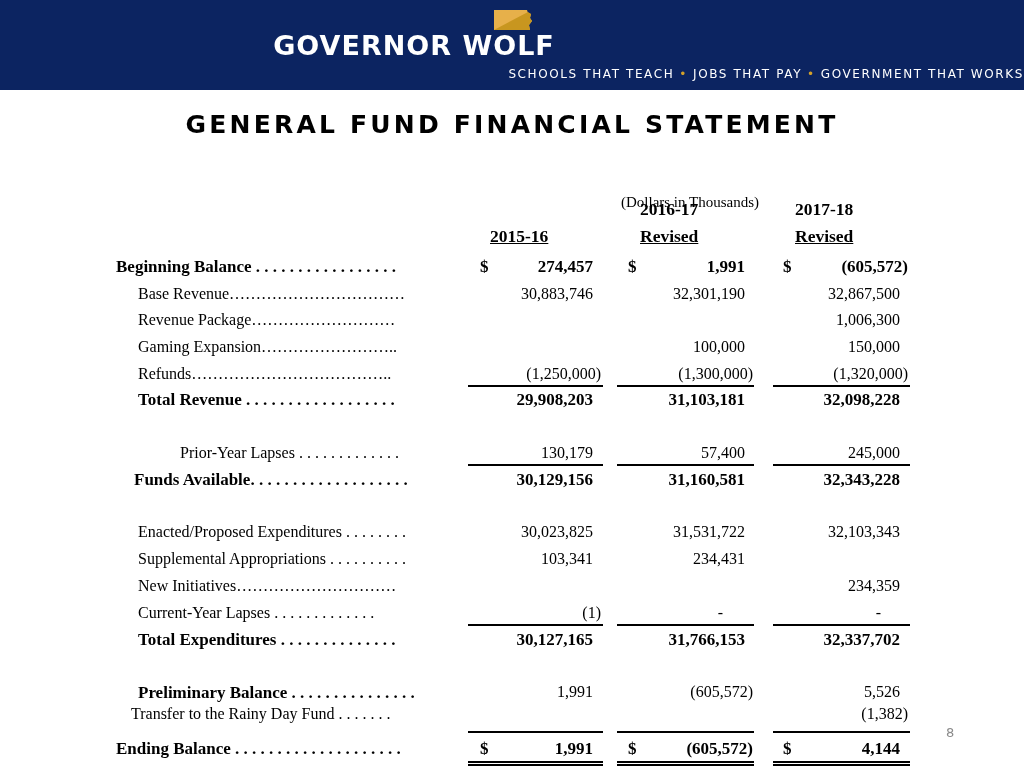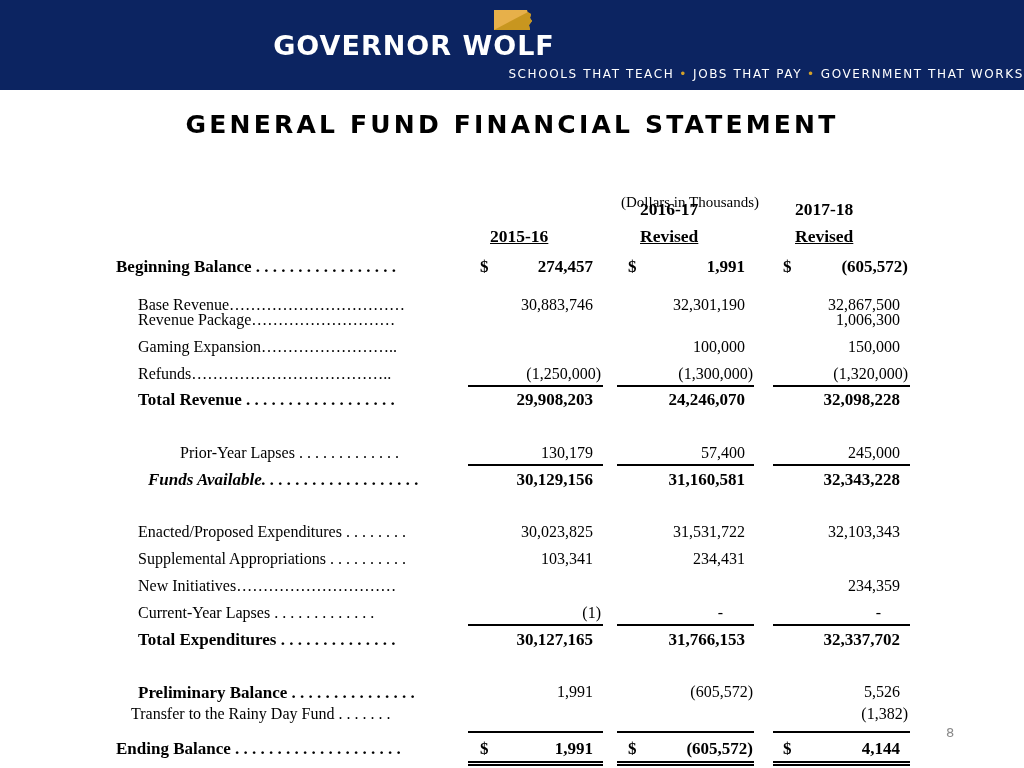--- a/index.html
+++ b/index.html
@@ -82,21 +82,21 @@
 <div class="row bold" style="top:257px;">
   <span class="label" style="left:116px;"><span>Beginning Balance</span><span class="dots"> . . . . . . . . . . . . . . . . .</span></span>
   <span class="dollar" style="left:480px;">$</span>
   <span class="cell c1">274,457</span>
   <span class="dollar" style="left:628px;">$</span>
   <span class="cell c2">1,991</span>
   <span class="dollar" style="left:783px;">$</span>
   <span class="cell c3p">(605,572)</span>
 </div>
 
-<div class="row" style="top:296px;">
+<div class="row" style="top:285px;">
   <span class="label" style="left:138px;"><span>Base Revenue</span><span class="dots">……………………………</span></span>
   <span class="cell c1">30,883,746</span>
   <span class="cell c2">32,301,190</span>
   <span class="cell c3">32,867,500</span>
 </div>
 
 <div class="row" style="top:311px;">
   <span class="label" style="left:138px;"><span>Revenue Package</span><span class="dots">………………………</span></span>
   <span class="cell c1"></span>
   <span class="cell c2"></span>
@@ -116,36 +116,36 @@
   <span class="cell c2p">(1,300,000)</span>
   <span class="cell c3p">(1,320,000)</span>
 </div>
 <div class="line" style="left:468px;top:385px;width:135px;"></div>
 <div class="line" style="left:617px;top:385px;width:137px;"></div>
 <div class="line" style="left:773px;top:385px;width:137px;"></div>
 
 <div class="row bold" style="top:390px;">
   <span class="label" style="left:138px;"><span>Total Revenue</span><span class="dots"> . . . . . . . . . . . . . . . . . .</span></span>
   <span class="cell c1">29,908,203</span>
-  <span class="cell c2">24,246,070</span>
+  <span class="cell c2">31,103,181</span>
   <span class="cell c3">32,098,228</span>
 </div>
 
 <div class="row" style="top:444px;">
   <span class="label" style="left:180px;"><span>Prior-Year Lapses</span><span class="dots"> . . . . . . . . . . . . .</span></span>
   <span class="cell c1">130,179</span>
   <span class="cell c2">57,400</span>
   <span class="cell c3">245,000</span>
 </div>
 <div class="line" style="left:468px;top:464px;width:135px;"></div>
 <div class="line" style="left:617px;top:464px;width:137px;"></div>
 <div class="line" style="left:773px;top:464px;width:137px;"></div>
 
 <div class="row bold" style="top:470px;">
-  <span class="label" style="left:148px;font-style:italic;"><span>Funds Available</span><span class="dots">. . . . . . . . . . . . . . . . . . .</span></span>
+  <span class="label" style="left:134px;"><span>Funds Available</span><span class="dots">. . . . . . . . . . . . . . . . . . .</span></span>
   <span class="cell c1">30,129,156</span>
   <span class="cell c2">31,160,581</span>
   <span class="cell c3">32,343,228</span>
 </div>
 
 <div class="row" style="top:523px;">
   <span class="label" style="left:138px;"><span>Enacted/Proposed Expenditures</span><span class="dots"> . . . . . . . .</span></span>
   <span class="cell c1">30,023,825</span>
   <span class="cell c2">31,531,722</span>
   <span class="cell c3">32,103,343</span>

